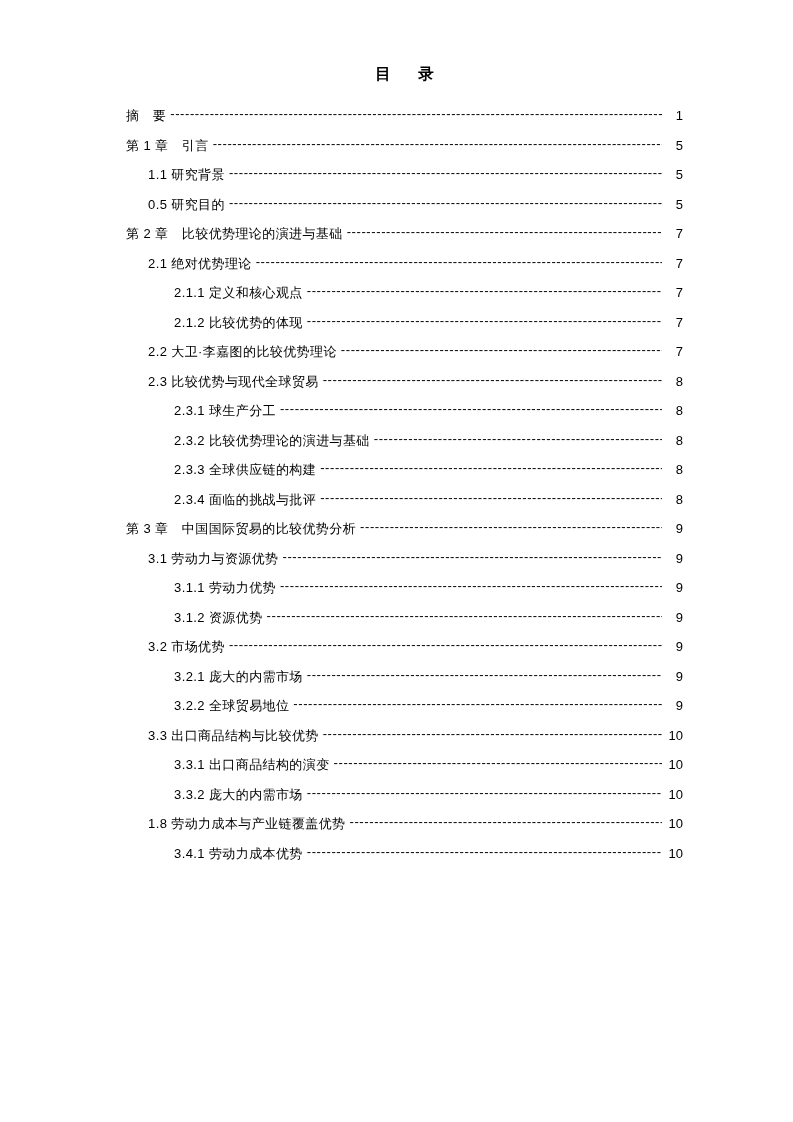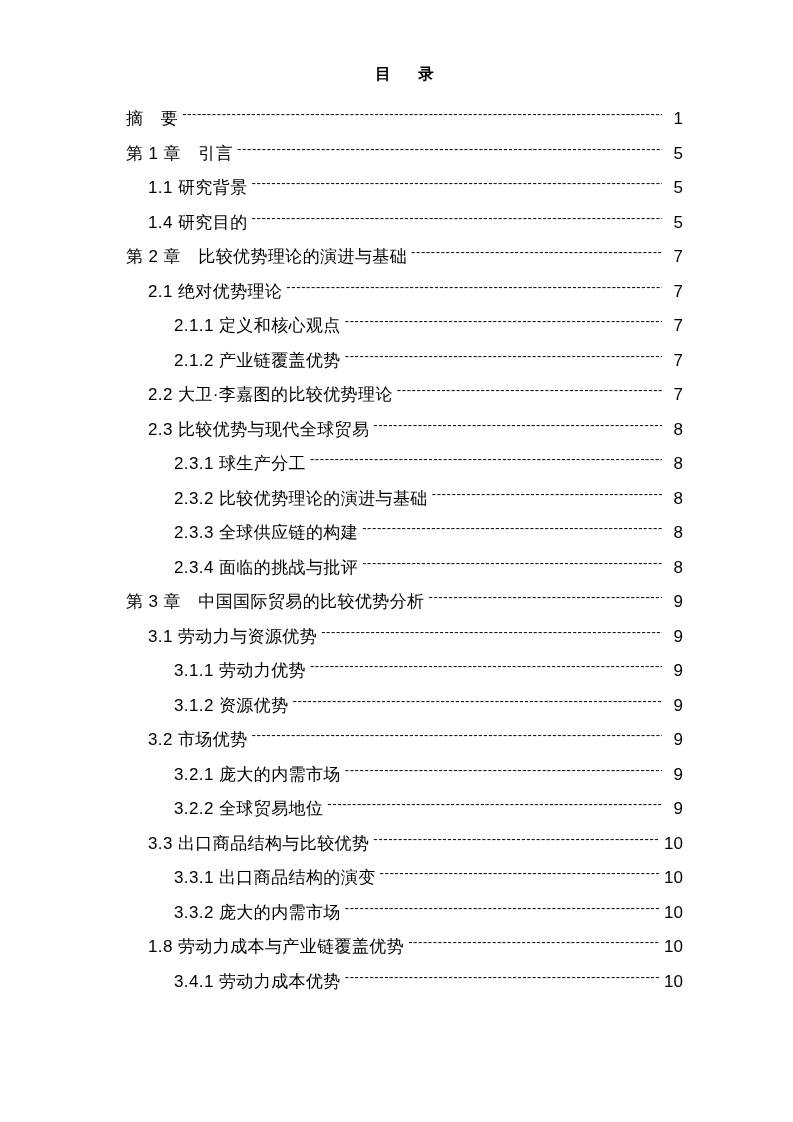--- a/index.html
+++ b/index.html
@@ -34,21 +34,21 @@
     padding-left: 6px;
   }
   .toc-list {
     list-style: none;
     margin: 0;
     padding: 0;
   }
   .toc-entry {
     display: flex;
     align-items: baseline;
-    font-size: 17px;
+    font-size: 13px;
     line-height: 1.0;
     margin-bottom: 14.5px;
     white-space: nowrap;
   }
   .toc-entry .label {
     flex: 0 0 auto;
     padding-right: 4px;
   }
   .toc-entry .leader {
     flex: 1 1 auto;
@@ -96,41 +96,41 @@
         <span class="label">第 1 章　引言</span>
         <span class="leader"></span>
         <span class="page-num">5</span>
       </li>
       <li class="toc-entry lvl1">
         <span class="label">1.1 研究背景</span>
         <span class="leader"></span>
         <span class="page-num">5</span>
       </li>
       <li class="toc-entry lvl1">
-        <span class="label">1.4 研究目的</span>
+        <span class="label">0.5 研究目的</span>
         <span class="leader"></span>
         <span class="page-num">5</span>
       </li>
       <li class="toc-entry lvl0">
         <span class="label">第 2 章　比较优势理论的演进与基础</span>
         <span class="leader"></span>
         <span class="page-num">7</span>
       </li>
       <li class="toc-entry lvl1">
         <span class="label">2.1 绝对优势理论</span>
         <span class="leader"></span>
         <span class="page-num">7</span>
       </li>
       <li class="toc-entry lvl2">
         <span class="label">2.1.1 定义和核心观点</span>
         <span class="leader"></span>
         <span class="page-num">7</span>
       </li>
       <li class="toc-entry lvl2">
-        <span class="label">2.1.2 产业链覆盖优势</span>
+        <span class="label">2.1.2 比较优势的体现</span>
         <span class="leader"></span>
         <span class="page-num">7</span>
       </li>
       <li class="toc-entry lvl1">
         <span class="label">2.2 大卫·李嘉图的比较优势理论</span>
         <span class="leader"></span>
         <span class="page-num">7</span>
       </li>
       <li class="toc-entry lvl1">
         <span class="label">2.3 比较优势与现代全球贸易</span>

